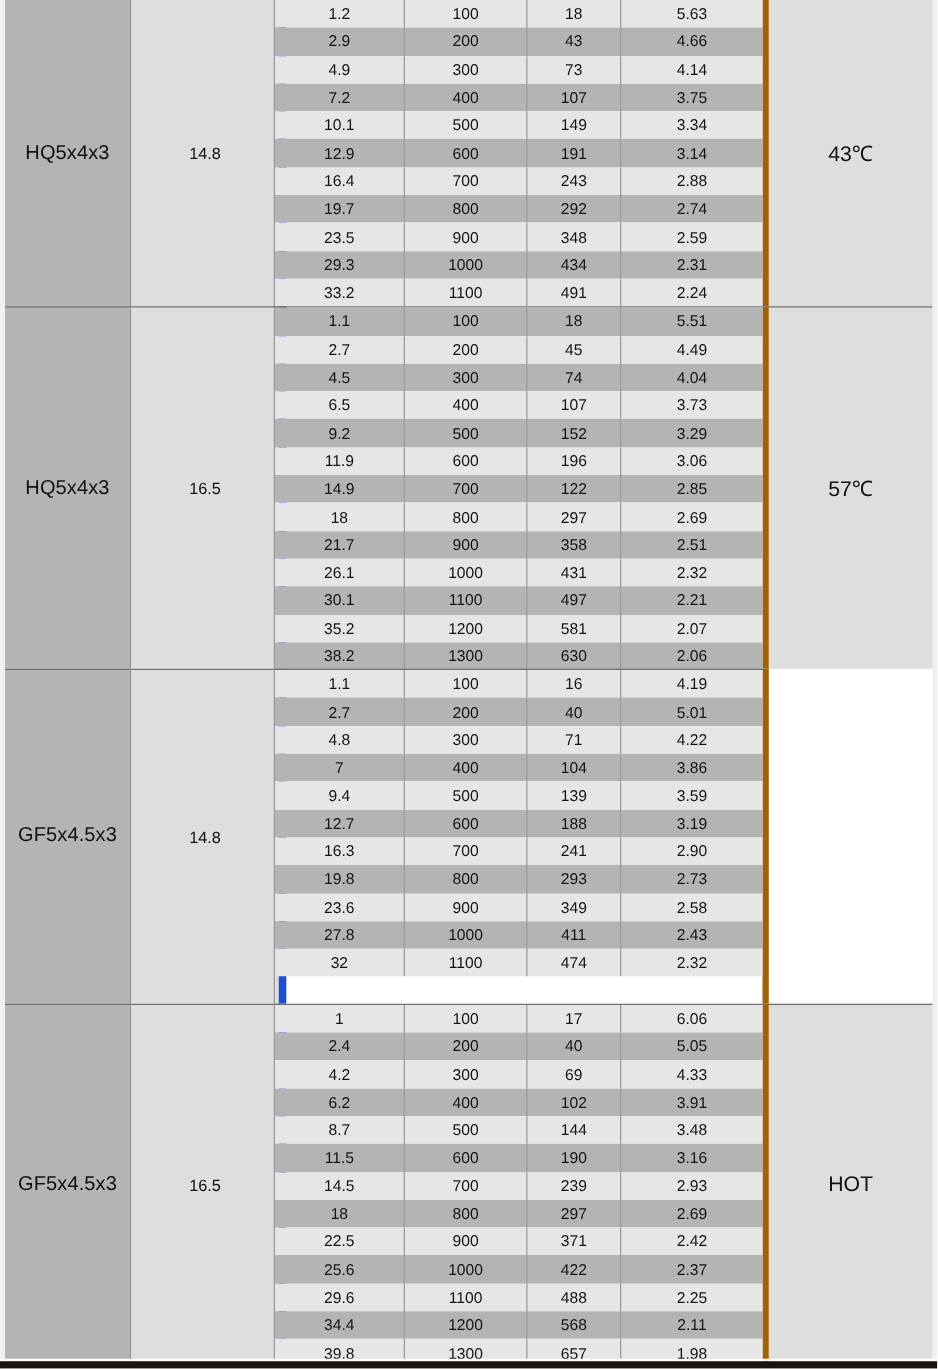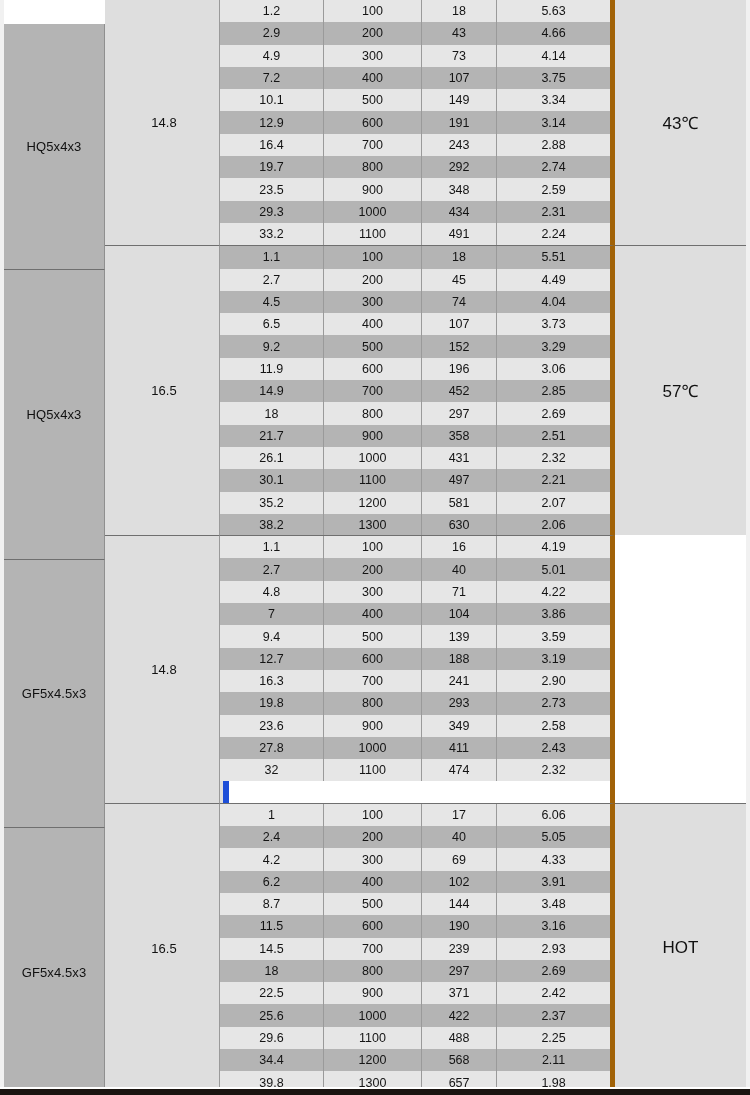--- a/index.html
+++ b/index.html
@@ -57,24 +57,23 @@
   .col-product {
     position: absolute;
     left: 0;
     width: 101px;
     background: #b4b4b4;
     border-right: 1px solid #8f8f8f;
     box-sizing: border-box;
     display: flex;
     align-items: center;
     justify-content: center;
-    font-size: 13px;
+    font-size: 16px;
     color: #111111;
     letter-spacing: 0.1px;
-    margin-top: 24px;
   }
   .col-product.sep-top { border-top: 1px solid #6f6f6f; }
 
   
   .col-size {
     position: absolute;
     left: 101px;
     width: 124px;
     background: #dedede;
     border-right: 6px solid #1d4ed8;
@@ -254,21 +253,21 @@
         </div>
         <div class="data-row band-light">
           <div class="data-cell c0">11.9</div>
           <div class="data-cell c1">600</div>
           <div class="data-cell c2">196</div>
           <div class="data-cell c3">3.06</div>
         </div>
         <div class="data-row band-dark">
           <div class="data-cell c0">14.9</div>
           <div class="data-cell c1">700</div>
-          <div class="data-cell c2">452</div>
+          <div class="data-cell c2">122</div>
           <div class="data-cell c3">2.85</div>
         </div>
         <div class="data-row band-light">
           <div class="data-cell c0">18</div>
           <div class="data-cell c1">800</div>
           <div class="data-cell c2">297</div>
           <div class="data-cell c3">2.69</div>
         </div>
         <div class="data-row band-dark">
           <div class="data-cell c0">21.7</div>

